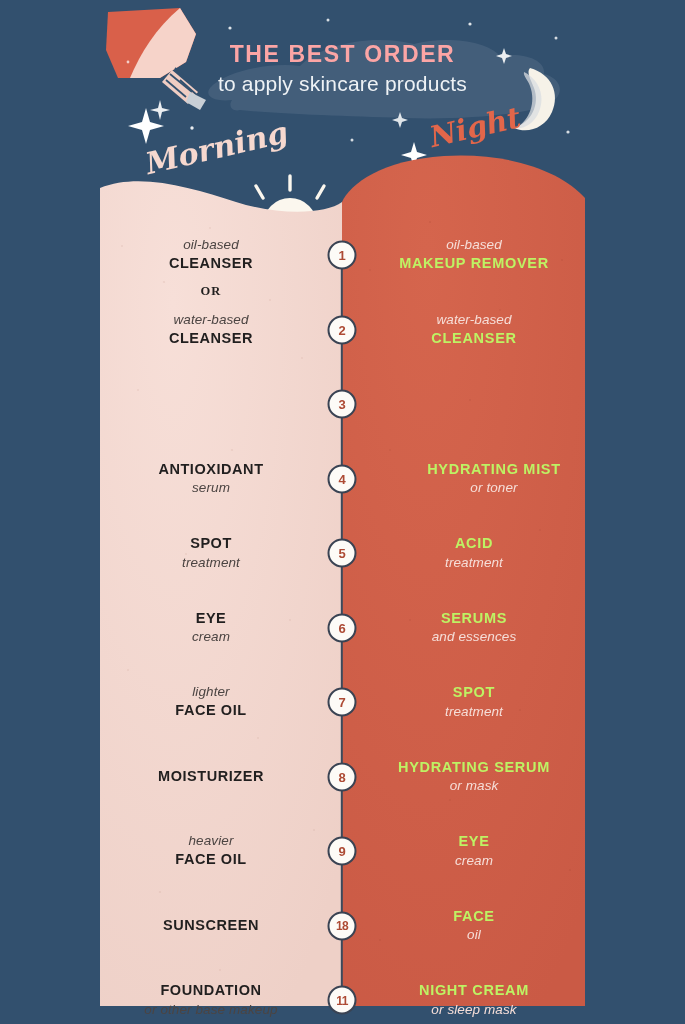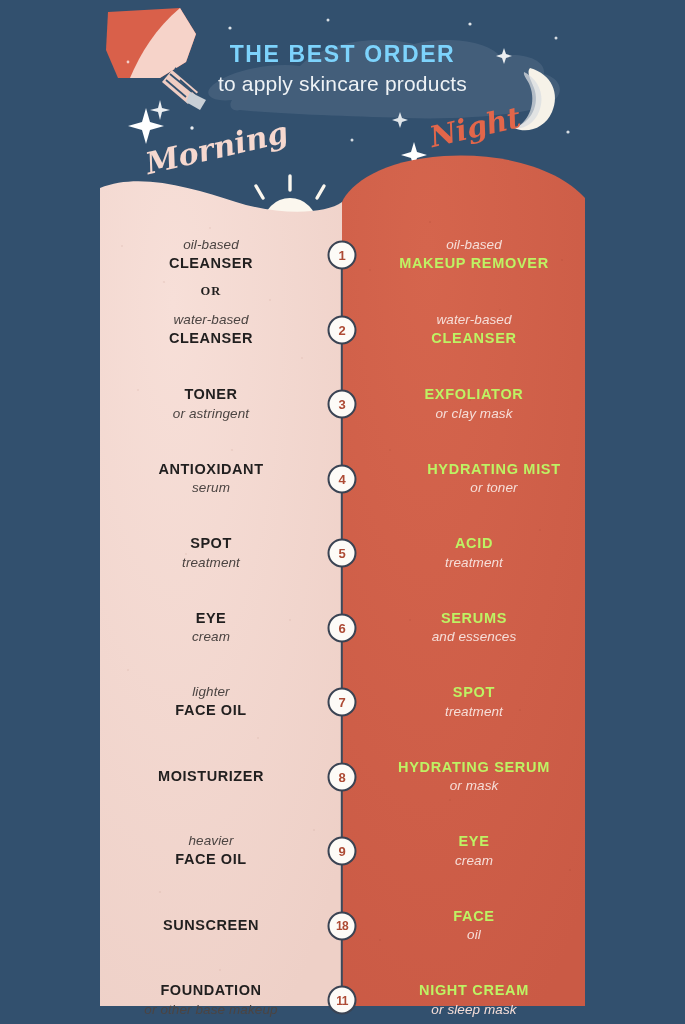--- a/index.html
+++ b/index.html
@@ -12,21 +12,21 @@
 
   
   #sky{ position:absolute; left:0; top:0; width:685px; height:230px; overflow:hidden; }
   #sky-svg{ position:absolute; left:0; top:0; }
 
   .title-block{
     position:absolute; left:0; top:42px; width:685px;
     text-align:center; z-index:6; pointer-events:none;
   }
   .title-main{
-    font-size:23px; font-weight:bold; color:#7dd3fc;
+    font-size:23px; font-weight:bold; color:#fca5a5;
     letter-spacing:1.6px; line-height:1.12;
   }
   .title-sub{
     font-size:21px; font-weight:400; color:#eef2f5;
     letter-spacing:0.2px; line-height:1.3; margin-top:2px;
   }
 
   .script{
     position:absolute; z-index:7;
     font-family:"DejaVu Serif", serif;
@@ -233,31 +233,20 @@
           <div class="cell am">
             <div class="ital">water-based</div>
             <div class="bold">CLEANSER</div>
           </div>
           <div class="mid"></div>
           <div class="cell pm">
             <div class="ital">water-based</div>
             <div class="bold">CLEANSER</div>
           </div>
         </div>
-        <div class="row" style="top: 224px; height: 60px;">
-          <div class="cell am">
-            <div class="bold">TONER</div>
-            <div class="ital">or astringent</div>
-          </div>
-          <div class="mid"></div>
-          <div class="cell pm">
-            <div class="bold">EXFOLIATOR</div>
-            <div class="ital">or clay mask</div>
-          </div>
-        </div>
         <div class="row" style="top: 298.5px; height: 60px; gap: 10px;">
           <div class="cell am">
             <div class="bold">ANTIOXIDANT</div>
             <div class="ital">serum</div>
           </div>
           <div class="mid"></div>
           <div class="cell pm">
             <div class="bold">HYDRATING MIST</div>
             <div class="ital">or toner</div>
           </div>

